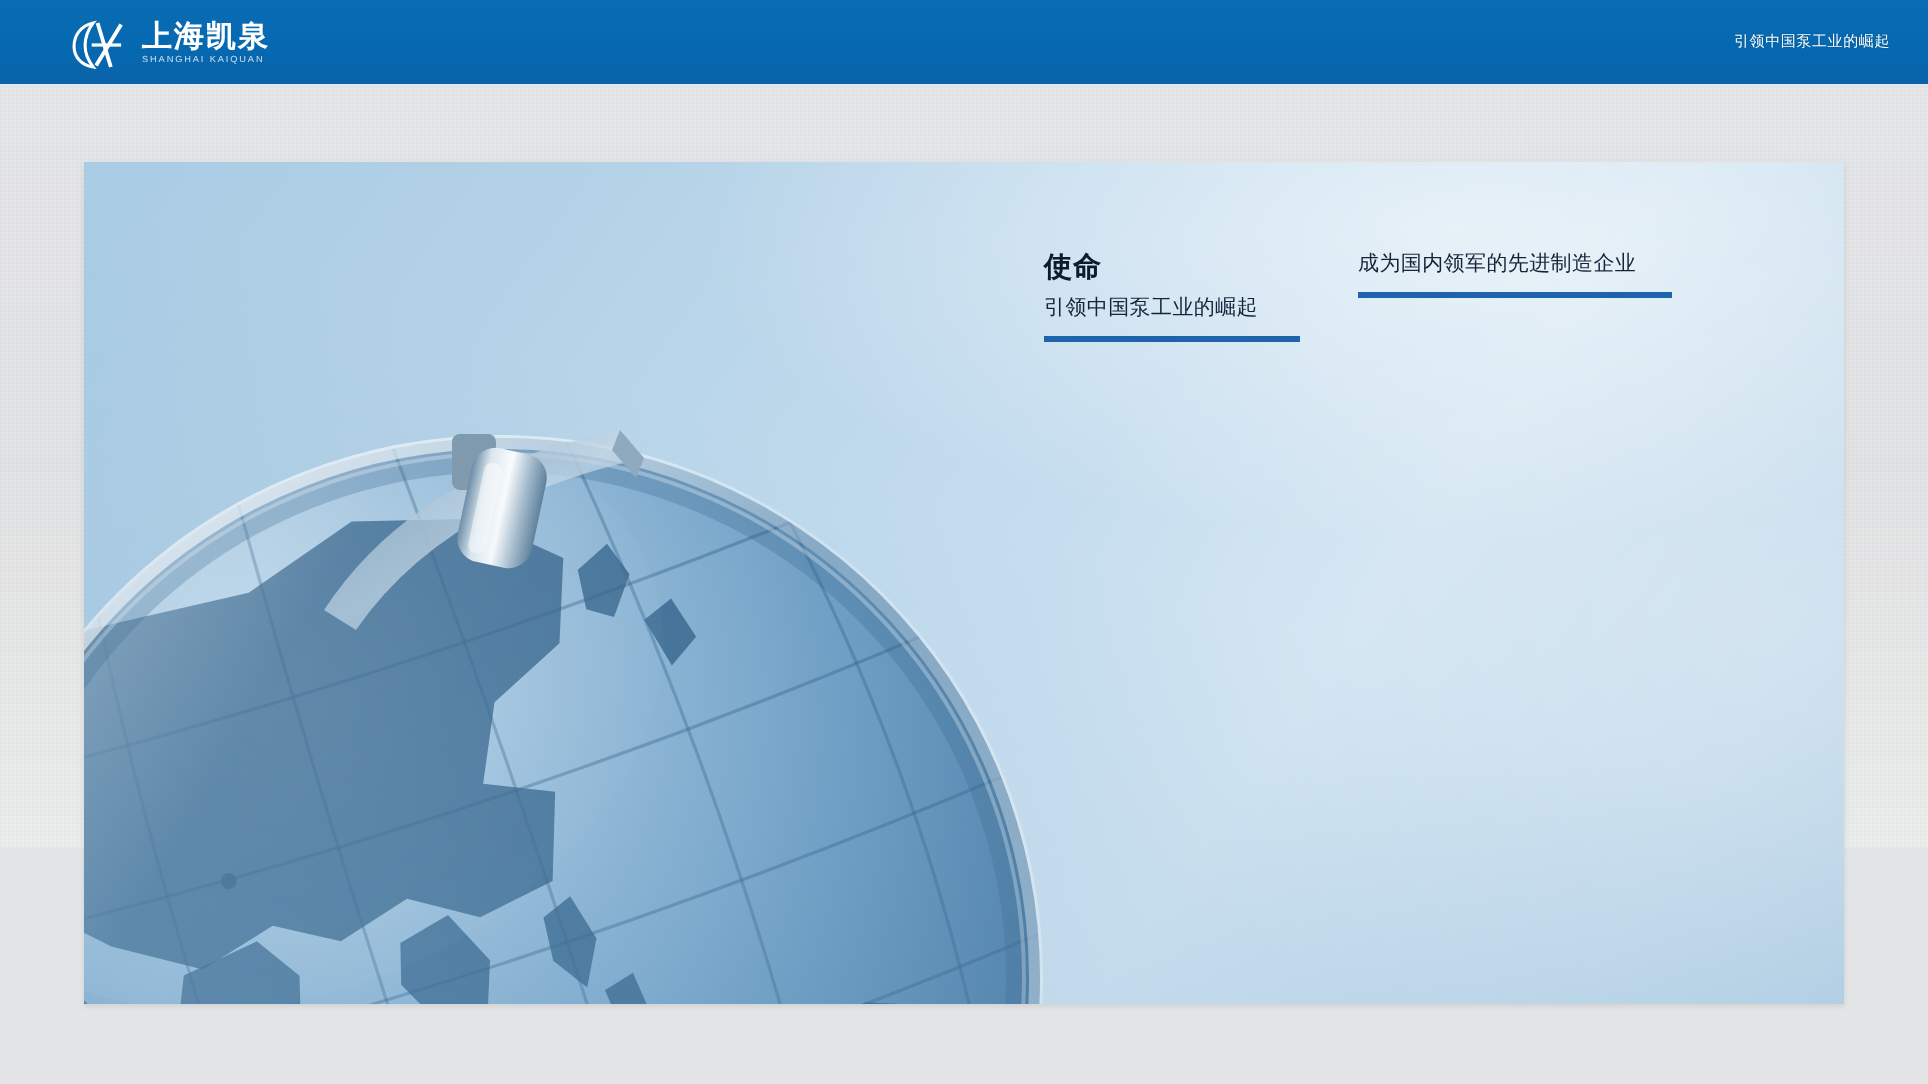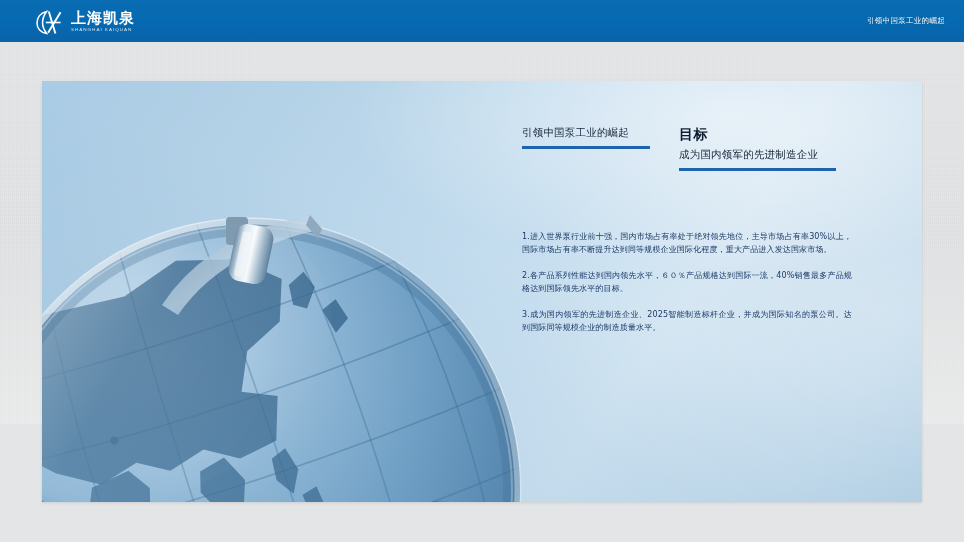--- a/index.html
+++ b/index.html
@@ -231,33 +231,28 @@
 
     <div class="wash a"></div>
     <div class="wash b"></div>
     <div class="wash c"></div>
 
     <div id="content">
 
       <div class="head-row">
 
         <div class="head-block mission">
+          <div class="h-title">使命</div>
           <div class="h-sub">引领中国泵工业的崛起</div>
           <div class="h-bar"></div>
         </div>
 
         <div class="head-block goal">
-          <div class="h-title">目标</div>
           <div class="h-sub">成为国内领军的先进制造企业</div>
           <div class="h-bar"></div>
         </div>
 
       </div>
 
-      <div id="paras">
-        <p class="para">1.进入世界泵行业前十强，国内市场占有率处于绝对领先地位，主导市场占有率30%以上，国际市场占有率不断提升达到同等规模企业国际化程度，重大产品进入发达国家市场。</p>
-        <p class="para">2.各产品系列性能达到国内领先水平，６０％产品规格达到国际一流，40%销售最多产品规格达到国际领先水平的目标。</p>
-        <p class="para">3.成为国内领军的先进制造企业、2025智能制造标杆企业，并成为国际知名的泵公司。达到国际同等规模企业的制造质量水平。</p>
-      </div>
 
     </div>
   </div>
 </div>
 
 </body></html>

